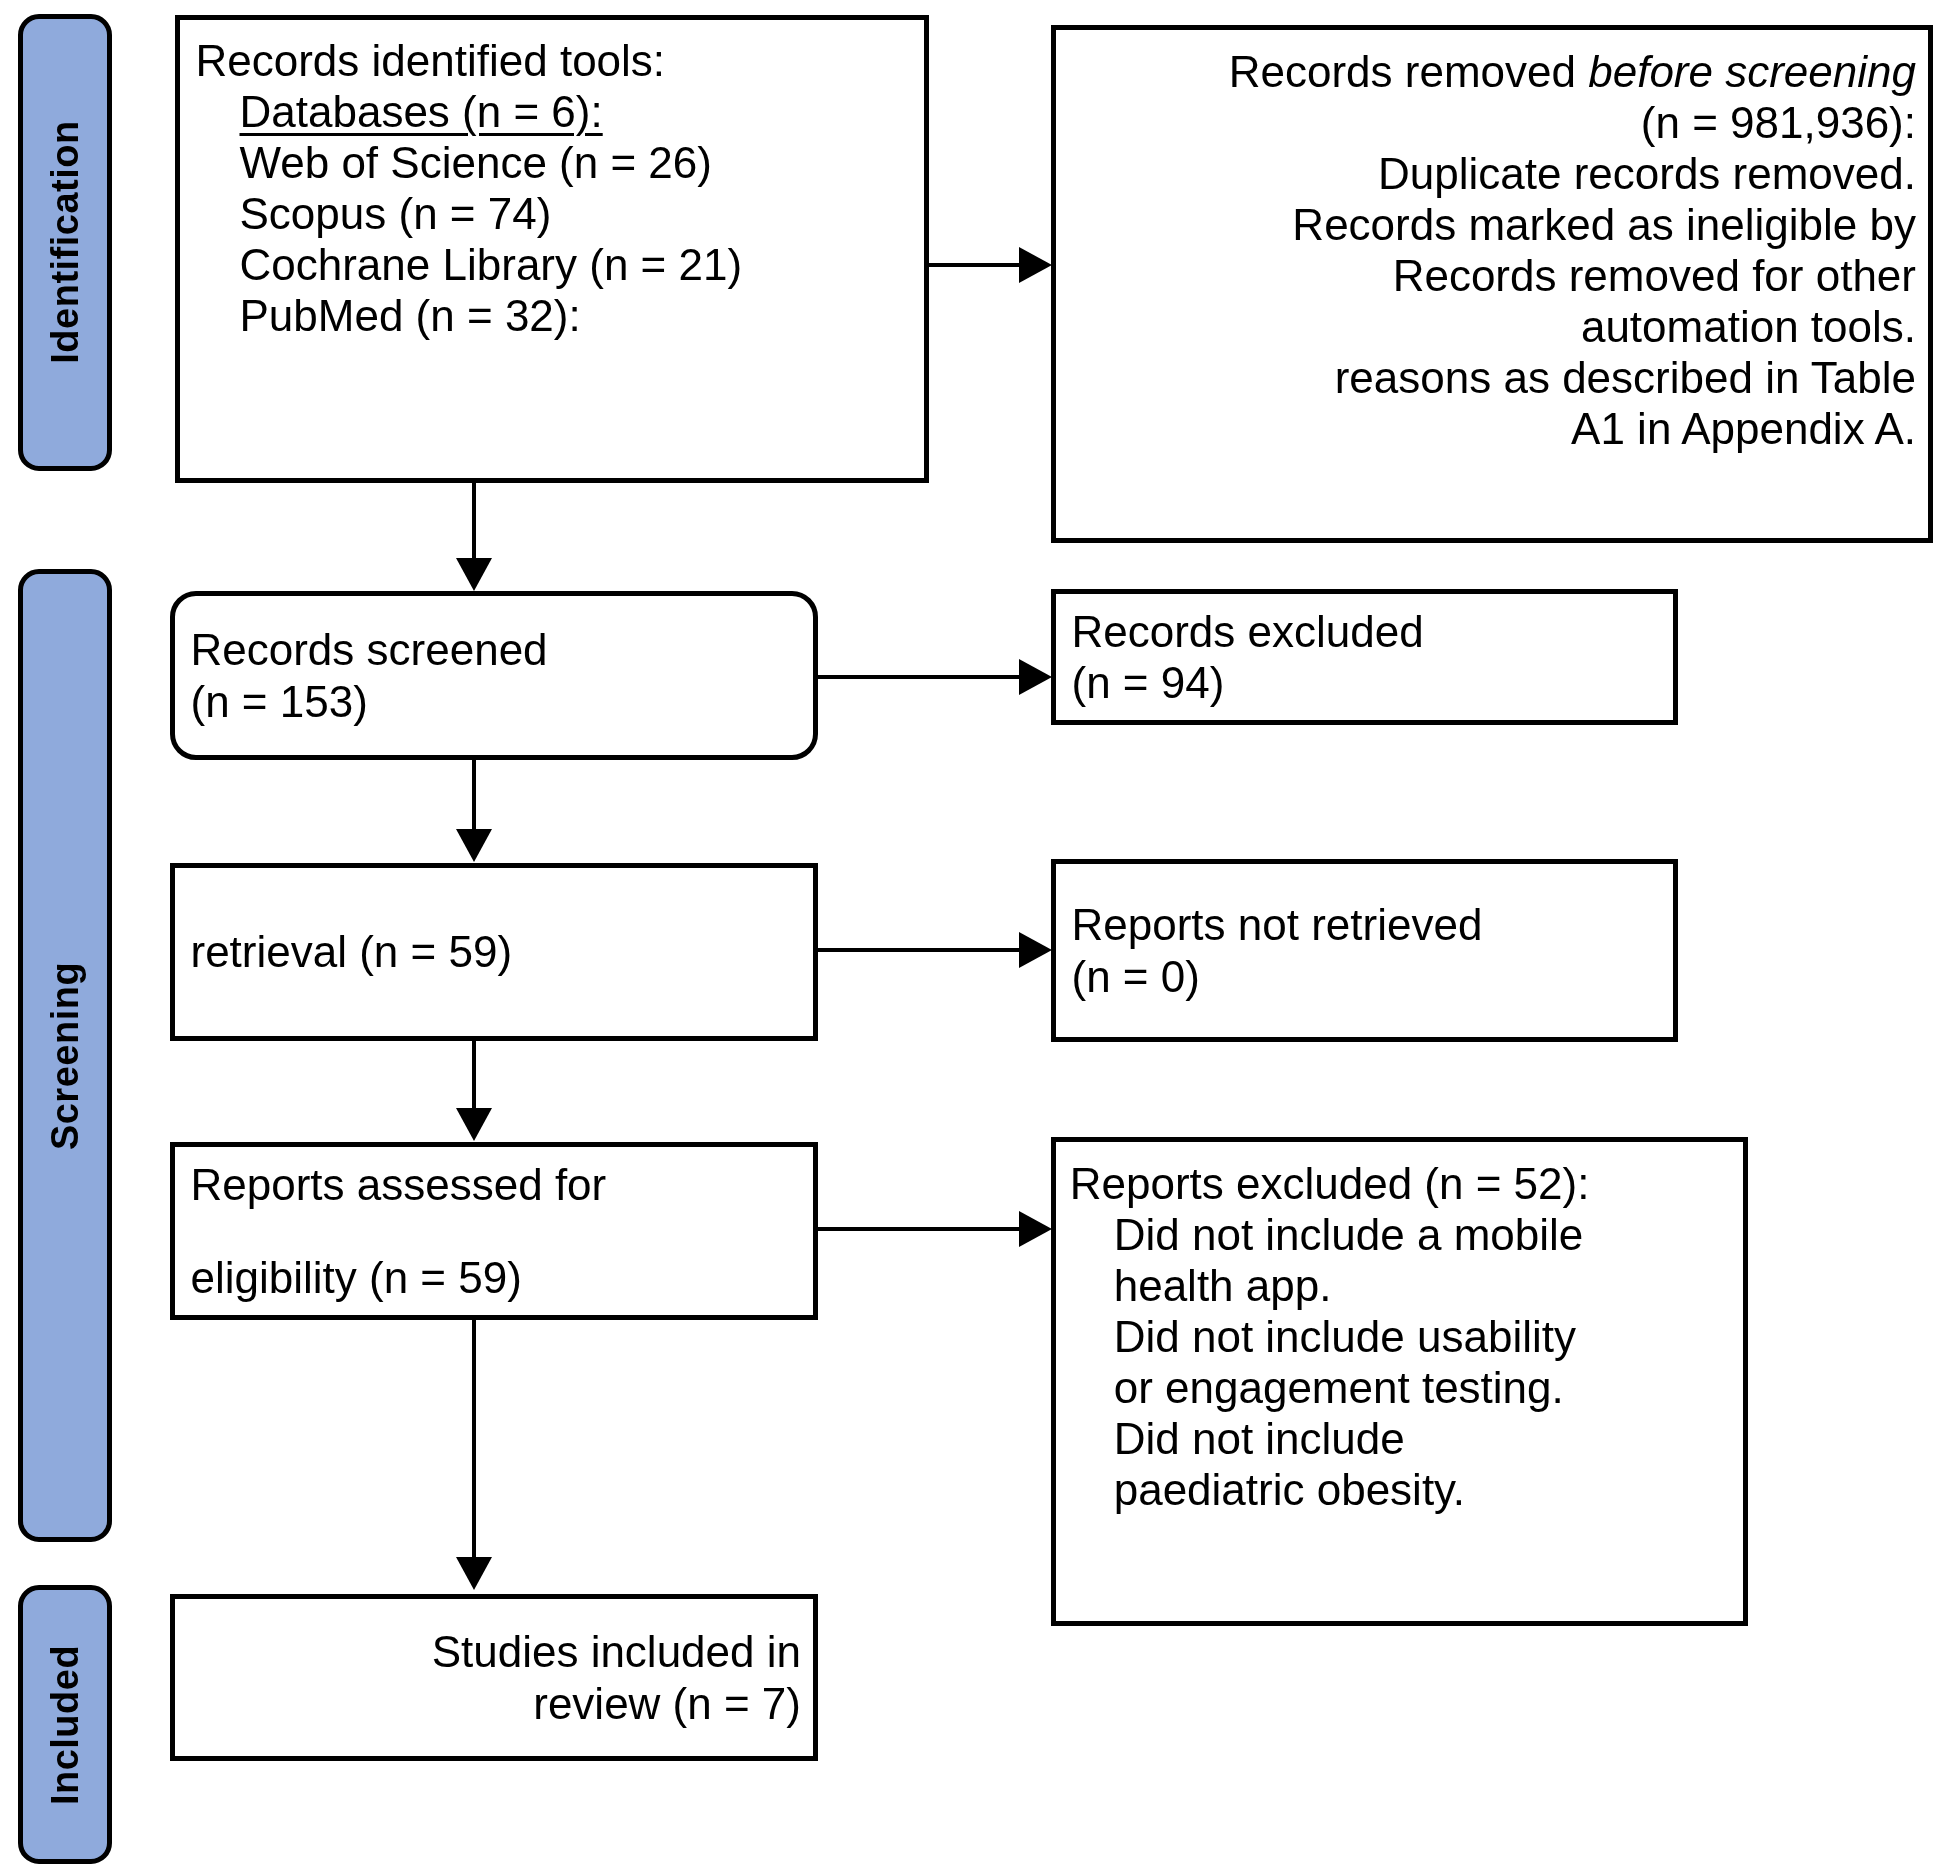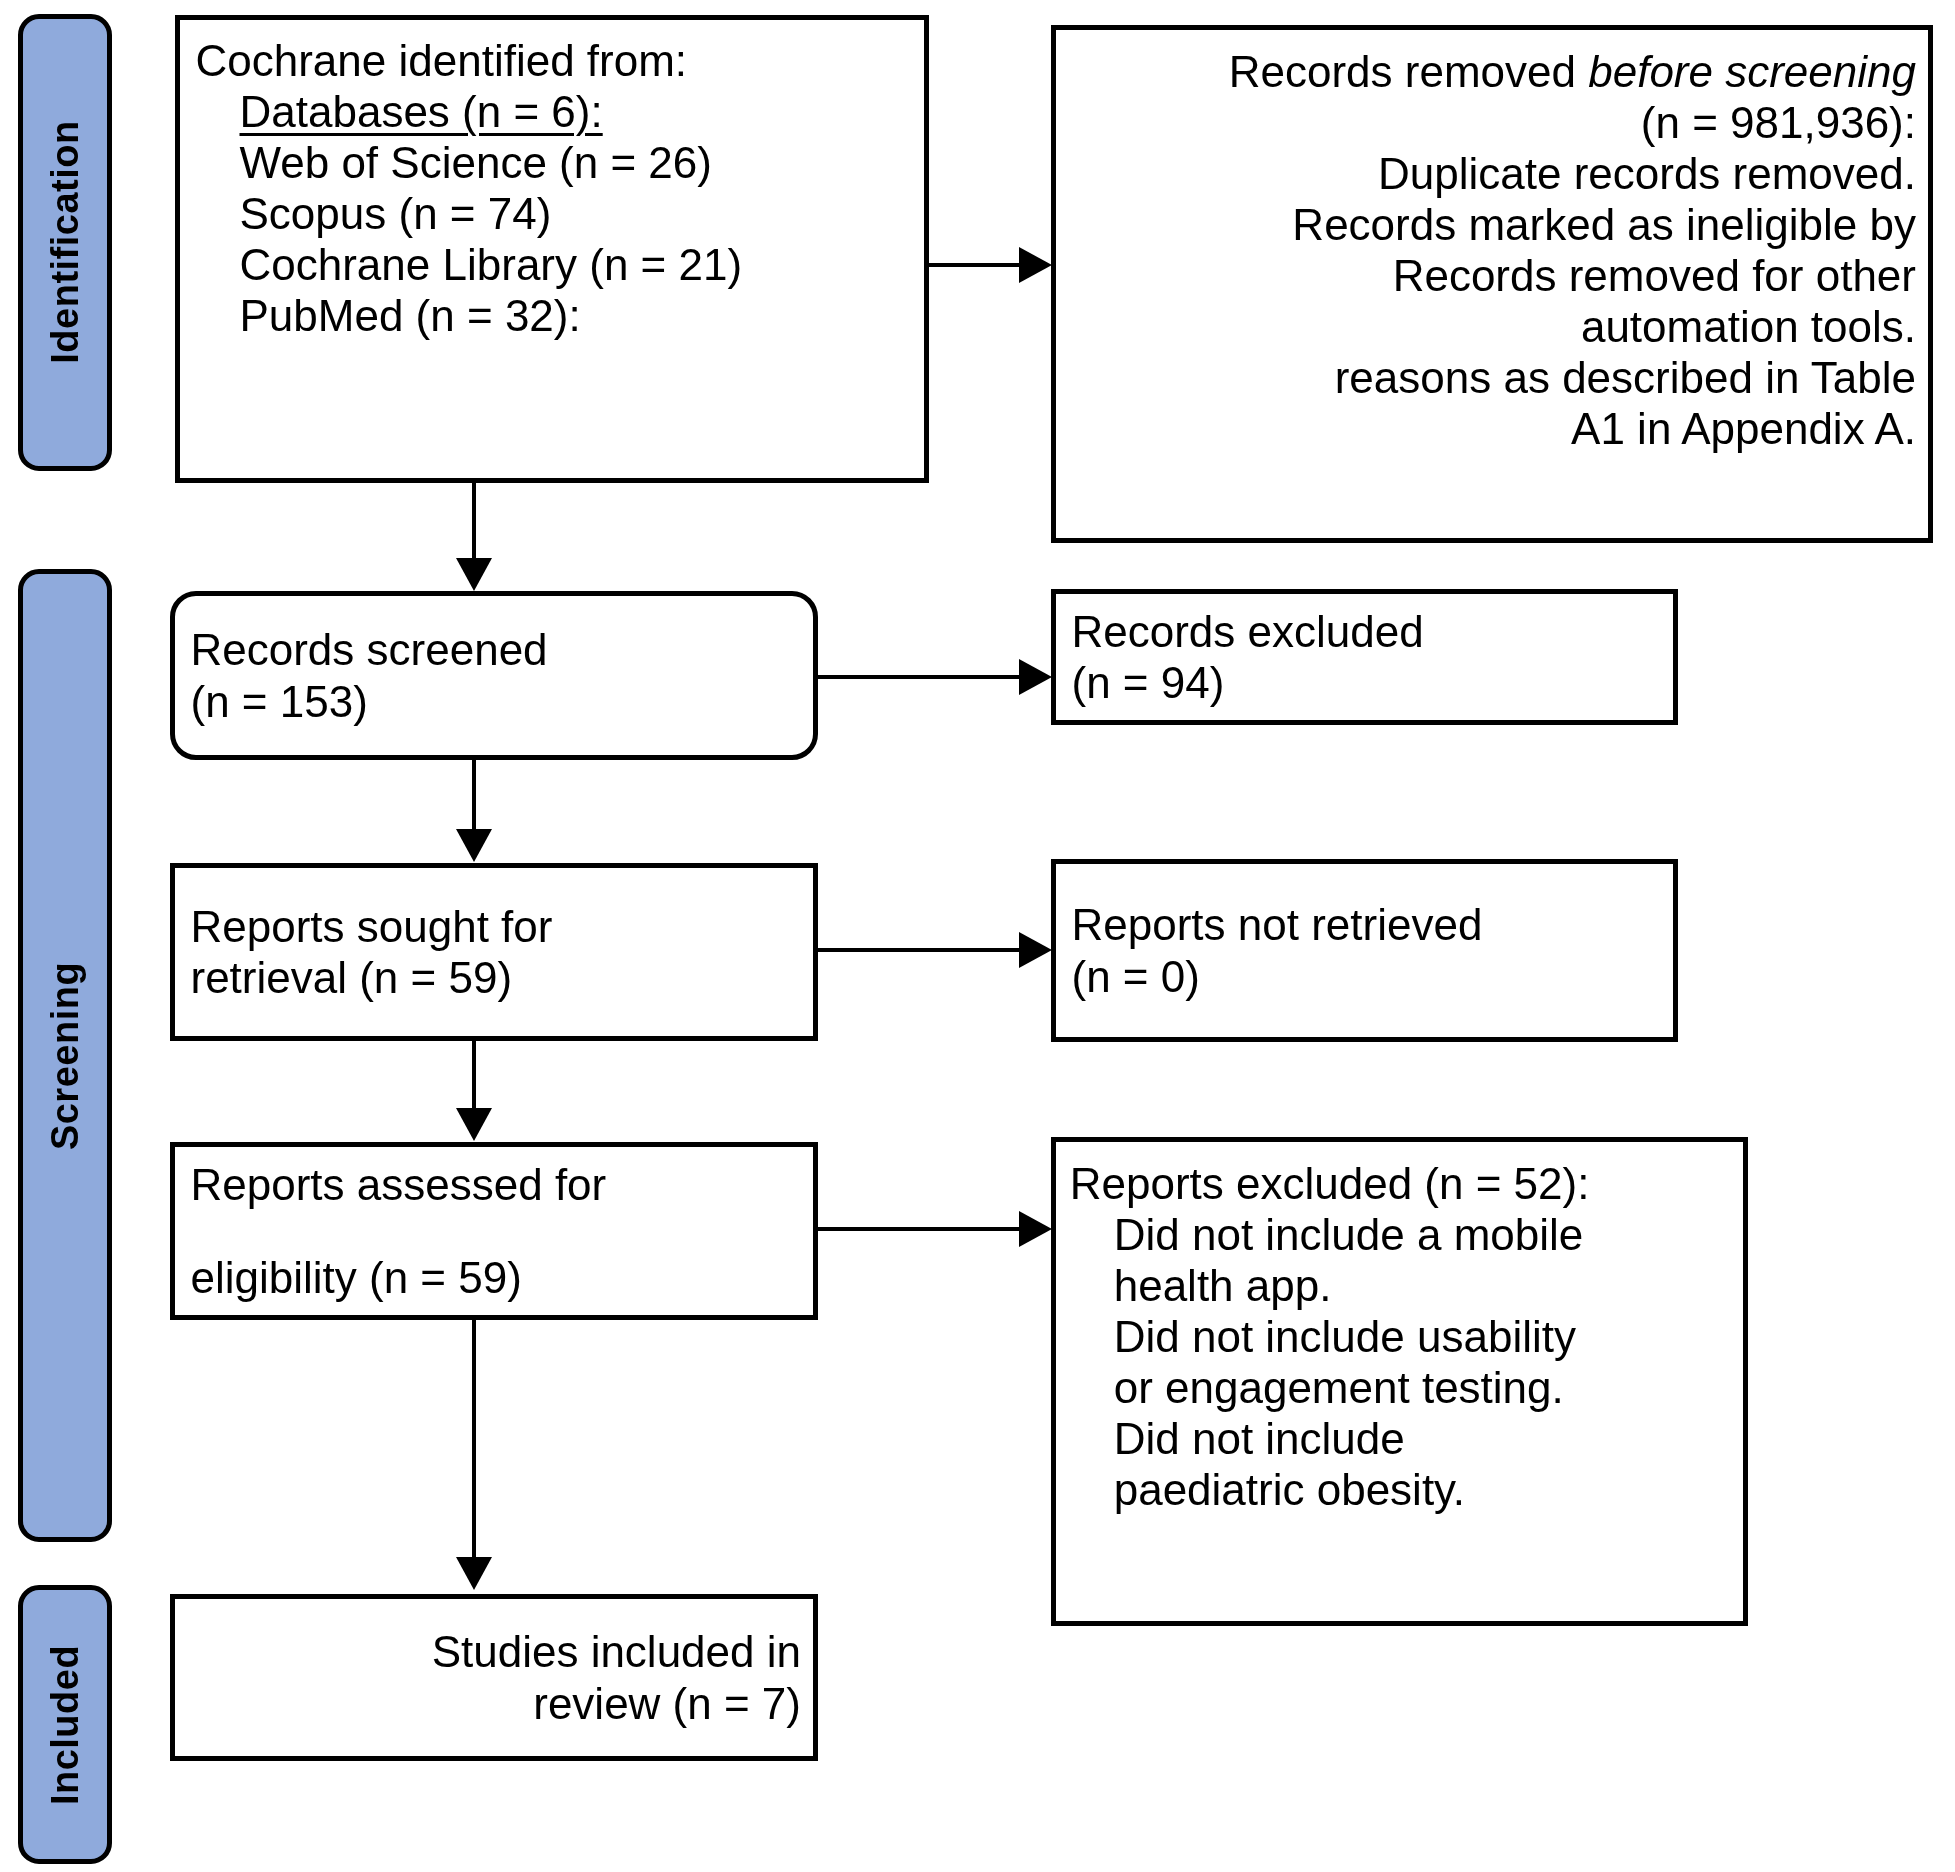--- a/index.html
+++ b/index.html
@@ -112,21 +112,21 @@
 
   <div class="phase-label" style="left:18px; top:569px; width:94px; height:973px;">
     <span class="phase-text">Screening</span>
   </div>
 
   <div class="phase-label" style="left:18px; top:1585px; width:94px; height:279px;">
     <span class="phase-text">Included</span>
   </div>
 
   <div class="flow-box top-align" style="left:175px; top:14.6px; width:754px; height:468px;">
-    <div class="line">Cochrane identified from:</div>
+    <div class="line">Records identified tools:</div>
     <div class="line indent underline">Databases (n = 6):</div>
     <div class="line indent">Web of Science (n = 26)</div>
     <div class="line indent">Scopus (n = 74)</div>
     <div class="line indent">Cochrane Library (n = 21)</div>
     <div class="line indent">PubMed (n = 32):</div>
   </div>
 
   <div class="flow-box top-align" style="left:1051px; top:25px; width:882px; height:518px; padding-left:13.7px;text-align:right;">
     <div class="line"><span>Records removed </span><span class="ital">before screening</span></div>
     <div class="line">(n = 981,936):</div>
@@ -142,21 +142,20 @@
     <div class="line">Records screened</div>
     <div class="line">(n = 153)</div>
   </div>
 
   <div class="flow-box" style="left:1051px; top:589px; width:627px; height:136px;">
     <div class="line">Records excluded</div>
     <div class="line">(n = 94)</div>
   </div>
 
   <div class="flow-box" style="left:170px; top:863px; width:648px; height:178px;">
-    <div class="line">Reports sought for</div>
     <div class="line">retrieval (n = 59)</div>
   </div>
 
   <div class="flow-box" style="left:1051px; top:859px; width:627px; height:183px;">
     <div class="line">Reports not retrieved</div>
     <div class="line">(n = 0)</div>
   </div>
 
   <div class="flow-box" style="left:170px; top:1142px; width:648px; height:178px;gap:41px;">
     <div class="line">Reports assessed for</div>

